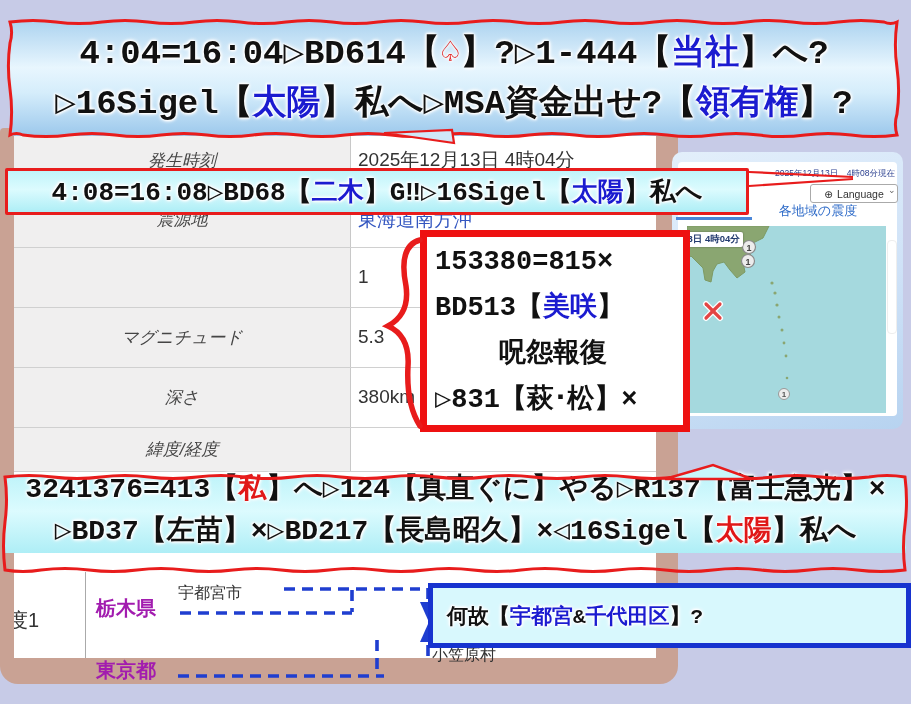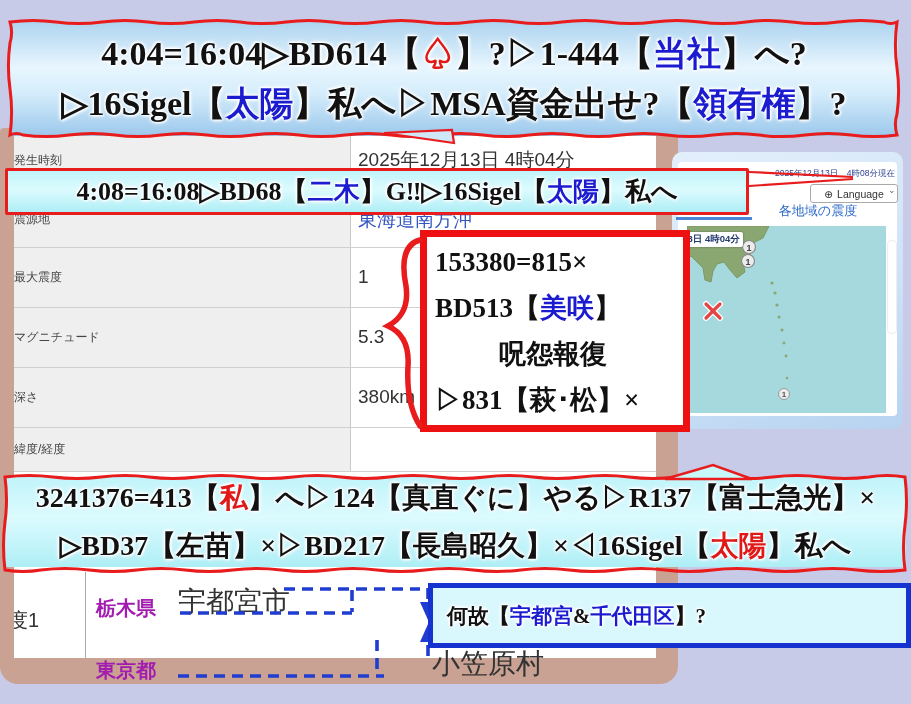--- a/index.html
+++ b/index.html
@@ -8,29 +8,29 @@
   .abs{position:absolute;}
 
   
   #tan-frame{left:0;top:128px;width:678px;height:556px;background:#c9a294;
              border-radius:4px 4px 18px 18px;z-index:1;}
   #table-white{left:14px;top:128px;width:642px;height:530px;background:#ffffff;z-index:1;}
   #label-col{left:14px;top:128px;width:336px;height:344px;background:#f0efef;z-index:1;}
   .row-border{left:14px;width:642px;height:0;border-top:1px solid #d0d0d0;z-index:1;}
   #col-divider{left:350px;top:128px;width:0;height:344px;border-left:1px solid #c8c8c8;z-index:1;}
   .trow{z-index:1;display:flex;align-items:center;}
-  .tlabel{left:14px;width:336px;justify-content:flex-start;font-size:12px;color:#454545;}
+  .tlabel{left:14px;width:336px;justify-content:center;font-size:17px;color:#454545;font-style:italic;}
   .tvalue{left:358px;width:298px;font-size:19px;color:#333;text-align:center;}
   .linkval{color:#3356c0;}
   #bottom-divider{left:85px;top:572px;width:0;height:86px;border-left:1px solid #aaa;z-index:1;}
   #intensity-clip{left:14px;top:600px;width:71px;height:40px;overflow:hidden;z-index:1;
                   display:flex;align-items:center;}
   #intensity-clip span{margin-left:-26px;font-size:20px;color:#333;white-space:nowrap;}
   .pref{font-weight:bold;color:#a21caf;font-size:20px;z-index:1;margin-top:12px;}
-  .city{color:#333;font-size:28px;z-index:1;}
+  .city{color:#333;font-size:16px;z-index:1;}
 
   
   #map-panel{left:672px;top:152px;width:231px;height:277px;z-index:2;border-radius:10px;
              background:linear-gradient(160deg,#e3effb 0%,#cfe2f7 55%,#b7d3f0 100%);}
   #map-card{position:absolute;left:6px;top:10px;width:219px;height:254px;background:#fff;border-radius:4px;}
   #panel-datetime{position:absolute;right:8px;top:16px;font-size:8.5px;color:#2a3f8f;white-space:nowrap;}
   #language-btn{position:absolute;left:138px;top:32px;width:86px;height:17px;background:#fff;
                 border:1px solid #aaa;border-radius:3px;font-size:10.5px;color:#333;
                 display:flex;align-items:center;justify-content:center;gap:4px;}
   #language-chevron{position:absolute;left:216px;top:33px;font-size:9px;color:#666;}
@@ -38,36 +38,36 @@
               font-size:13px;color:#2e6bc8;}
   #tab-underline{position:absolute;left:4px;top:65px;width:76px;height:3px;background:#4a86d8;}
   #map-area{position:absolute;left:15px;top:74px;width:199px;height:187px;background:#a5d9de;overflow:hidden;}
   #map-badge{position:absolute;left:7px;top:80px;width:64px;height:15px;background:#fff;border-radius:2px;
              box-shadow:0 0 2px rgba(0,0,0,.4);font-size:9.5px;font-weight:bold;color:#223a6e;
              display:flex;align-items:center;justify-content:center;white-space:nowrap;}
   #map-scrollbar{position:absolute;left:215px;top:88px;width:8px;height:92px;background:#fff;
                  border:1px solid #eee;border-radius:4px;}
 
   
-  .annot-serif{font-family:Liberation Serif, serif;font-weight:bold;color:#111;}
+  .annot-serif{font-family:Liberation Mono, monospace;font-weight:bold;color:#111;}
   .glow{text-shadow:0 0 2px #fff,0 0 4px #fff,0 0 5px #fff,1px 1px 2px #fff,-1px -1px 2px #fff;}
   .sg-bk{color:#111;} .sg-bl{color:#1b1bd0;} .sg-rd{color:#e01818;}
 
   #banner-top{left:10px;top:22px;width:888px;height:114px;z-index:4;
               background:linear-gradient(180deg,#aed4f0 0%,#e8f6fe 40%,#d5edfb 62%,#9cc8ec 100%);
               display:flex;flex-direction:column;justify-content:center;align-items:center;
               font-size:34px;line-height:50px;white-space:nowrap;overflow:visible;}
   #banner-408{left:5px;top:168px;width:744px;height:47px;z-index:4;
               background:linear-gradient(180deg,#c0f4fa,#dcfbfe 45%,#aeeef6);
               border:3px solid #e81c1c;box-sizing:border-box;border-radius:2px;
               display:flex;align-items:center;justify-content:center;
               font-size:26px;white-space:nowrap;}
-  #banner-324{left:5px;top:477px;width:901px;height:90px;z-index:4;
+  #banner-324{left:5px;top:477px;width:901px;height:76px;z-index:4;
               background:linear-gradient(180deg,#c0f4fa,#dcfbfe 45%,#aeeef6);
-              display:flex;flex-direction:column;justify-content:space-between;align-items:center;
+              display:flex;flex-direction:column;justify-content:flex-end;align-items:center;
               font-size:28px;line-height:42px;white-space:nowrap;}
   #red-note{left:420px;top:230px;width:270px;height:202px;z-index:3;background:#fff;
             border:7px solid #ee1111;box-sizing:border-box;padding:2px 8px 0 8px;
             font-size:27px;line-height:46px;white-space:nowrap;}
   #red-note .r-right{text-align:center;padding-right:4px;}
   #blue-note{left:428px;top:583px;width:483px;height:65px;z-index:6;background:#d8f8fd;
              border:5px solid #1733cf;box-sizing:border-box;
              display:flex;align-items:center;padding-left:14px;
              font-size:21px;white-space:nowrap;}
   .wavy{border:none;}
@@ -96,23 +96,20 @@
       <span>発生時刻</span>
     </div>
   <div class="abs trow tvalue" style="top:128px;height:64px">
       <span>2025年12月13日 4時04分</span>
     </div>
   <div class="abs trow tlabel" style="top:192px;height:55px">
       <span>震源地</span>
     </div>
   <div class="abs trow tvalue linkval" style="top:192px;height:55px">
       <span>東海道南方沖</span>
-    </div>
-  <div class="abs trow tlabel" style="top:247px;height:60px">
-      <span>最大震度</span>
     </div>
   <div class="abs trow tvalue" style="top:247px;height:60px">
       <span>1</span>
     </div>
   <div class="abs trow tlabel" style="top:307px;height:60px">
       <span>マグニチュード</span>
     </div>
   <div class="abs trow tvalue" style="top:307px;height:60px">
       <span>5.3</span>
     </div>

